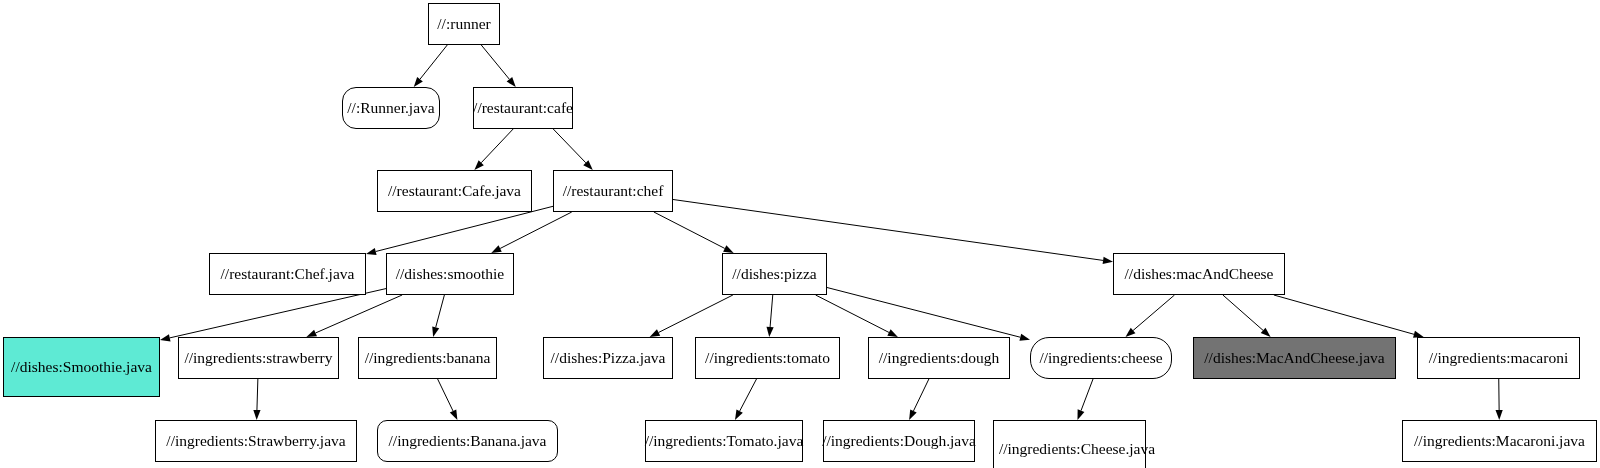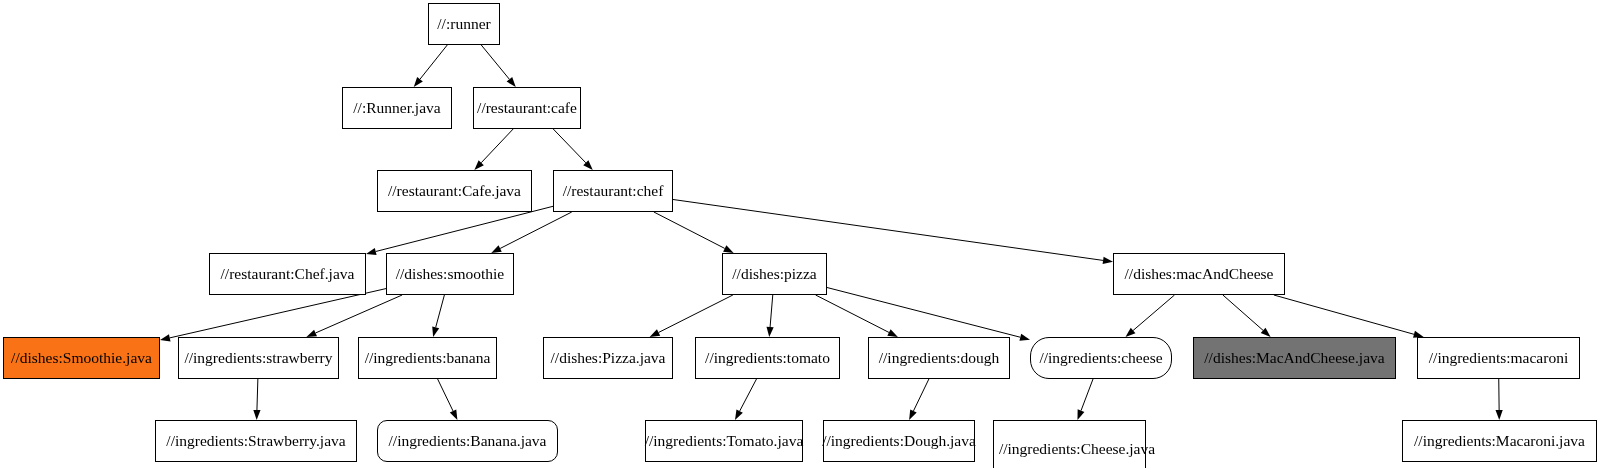--- a/index.html
+++ b/index.html
@@ -88,29 +88,29 @@
       <polygon points="735.0060240963855,420 736.4594702160528,409.4715863313971 742.8367051728308,412.8138721219976" fill="#000000"></polygon>
       <line x1="928.8795180722891" y1="379" x2="913.461901147129" y2="410.9915551197075" stroke="#000000" stroke-width="1"></line>
       <polygon points="909.1204819277109,420 910.2188609902237,409.42864420071703 916.7049413040343,412.554466038698" fill="#000000"></polygon>
       <line x1="1093.0301204819277" y1="379" x2="1081.0181196354001" y2="410.65066889719986" stroke="#000000" stroke-width="1"></line>
       <polygon points="1077.4698795180723,420 1077.6523604383922,409.37330245496184 1084.383878832408,411.9280353394379" fill="#000000"></polygon>
       <line x1="1498.7530120481927" y1="379" x2="1499.1265147676595" y2="410.0007257157381" stroke="#000000" stroke-width="1"></line>
       <polygon points="1499.2469879518073,420 1495.5267760253253,410.0440960620313 1502.7262535099937,409.9573553694449" fill="#000000"></polygon>
     </svg>
   <div id="node-layer">
       <div class="node" style="left: 428px; top: 3px; width: 72px; height: 42px; border-color: rgb(0, 0, 0); background: rgb(255, 255, 255);">//:runner</div>
-      <div class="node" style="left: 342px; top: 87px; width: 110px; height: 42px; border-color: rgb(0, 0, 0); background: rgb(255, 255, 255);">//:Runner.java</div>
-      <div class="node" style="left: 473px; top: 87px; width: 108px; height: 42px; border-color: rgb(0, 0, 0); background: rgb(255, 255, 255);">//restaurant:cafe</div>
+      <div class="node" style="left: 342px; top: 87px; width: 98px; height: 42px; border-color: rgb(0, 0, 0); background: rgb(255, 255, 255); border-radius: 14px;">//:Runner.java</div>
+      <div class="node" style="left: 473px; top: 87px; width: 100px; height: 42px; border-color: rgb(0, 0, 0); background: rgb(255, 255, 255);">//restaurant:cafe</div>
       <div class="node" style="left: 377px; top: 170px; width: 155px; height: 42px; border-color: rgb(0, 0, 0); background: rgb(255, 255, 255);">//restaurant:Cafe.java</div>
       <div class="node" style="left: 553px; top: 170px; width: 120px; height: 42px; border-color: rgb(0, 0, 0); background: rgb(255, 255, 255);">//restaurant:chef</div>
       <div class="node" style="left: 209px; top: 253px; width: 157px; height: 42px; border-color: rgb(0, 0, 0); background: rgb(255, 255, 255);">//restaurant:Chef.java</div>
       <div class="node" style="left: 386px; top: 253px; width: 128px; height: 42px; border-color: rgb(0, 0, 0); background: rgb(255, 255, 255);">//dishes:smoothie</div>
       <div class="node" style="left: 722px; top: 253px; width: 105px; height: 42px; border-color: rgb(0, 0, 0); background: rgb(255, 255, 255);">//dishes:pizza</div>
       <div class="node" style="left: 1113px; top: 253px; width: 172px; height: 42px; border-color: rgb(0, 0, 0); background: rgb(255, 255, 255);">//dishes:macAndCheese</div>
-      <div class="node" style="left: 3px; top: 337px; width: 157px; height: 42px; border-color: rgb(0, 0, 0); background: #f97316;">//dishes:Smoothie.java</div>
+      <div class="node" style="left: 3px; top: 337px; width: 157px; height: 60px; border-color: rgb(0, 0, 0); background: #5eead4;">//dishes:Smoothie.java</div>
       <div class="node" style="left: 178px; top: 337px; width: 161px; height: 42px; border-color: rgb(0, 0, 0); background: rgb(255, 255, 255);">//ingredients:strawberry</div>
       <div class="node" style="left: 358px; top: 337px; width: 139px; height: 42px; border-color: rgb(0, 0, 0); background: rgb(255, 255, 255);">//ingredients:banana</div>
       <div class="node" style="left: 543px; top: 337px; width: 130px; height: 42px; border-color: rgb(0, 0, 0); background: rgb(255, 255, 255);">//dishes:Pizza.java</div>
       <div class="node" style="left: 695px; top: 337px; width: 145px; height: 42px; border-color: rgb(0, 0, 0); background: rgb(255, 255, 255);">//ingredients:tomato</div>
       <div class="node" style="left: 868px; top: 337px; width: 142px; height: 42px; border-color: rgb(0, 0, 0); background: rgb(255, 255, 255);">//ingredients:dough</div>
       <div class="node" style="left: 1030px; top: 337px; width: 142px; height: 42px; border-color: rgb(0, 0, 0); background: rgb(255, 255, 255); border-radius: 19px;">//ingredients:cheese</div>
       <div class="node" style="left: 1193px; top: 337px; width: 203px; height: 42px; border-color: rgb(0, 0, 0); background: #737373;">//dishes:MacAndCheese.java</div>
       <div class="node" style="left: 1417px; top: 337px; width: 163px; height: 42px; border-color: rgb(0, 0, 0); background: rgb(255, 255, 255);">//ingredients:macaroni</div>
       <div class="node" style="left: 155px; top: 420px; width: 202px; height: 42px; border-color: rgb(0, 0, 0); background: rgb(255, 255, 255);">//ingredients:Strawberry.java</div>
       <div class="node" style="left: 377px; top: 420px; width: 181px; height: 42px; border-color: rgb(0, 0, 0); background: rgb(255, 255, 255); border-radius: 10px;">//ingredients:Banana.java</div>

